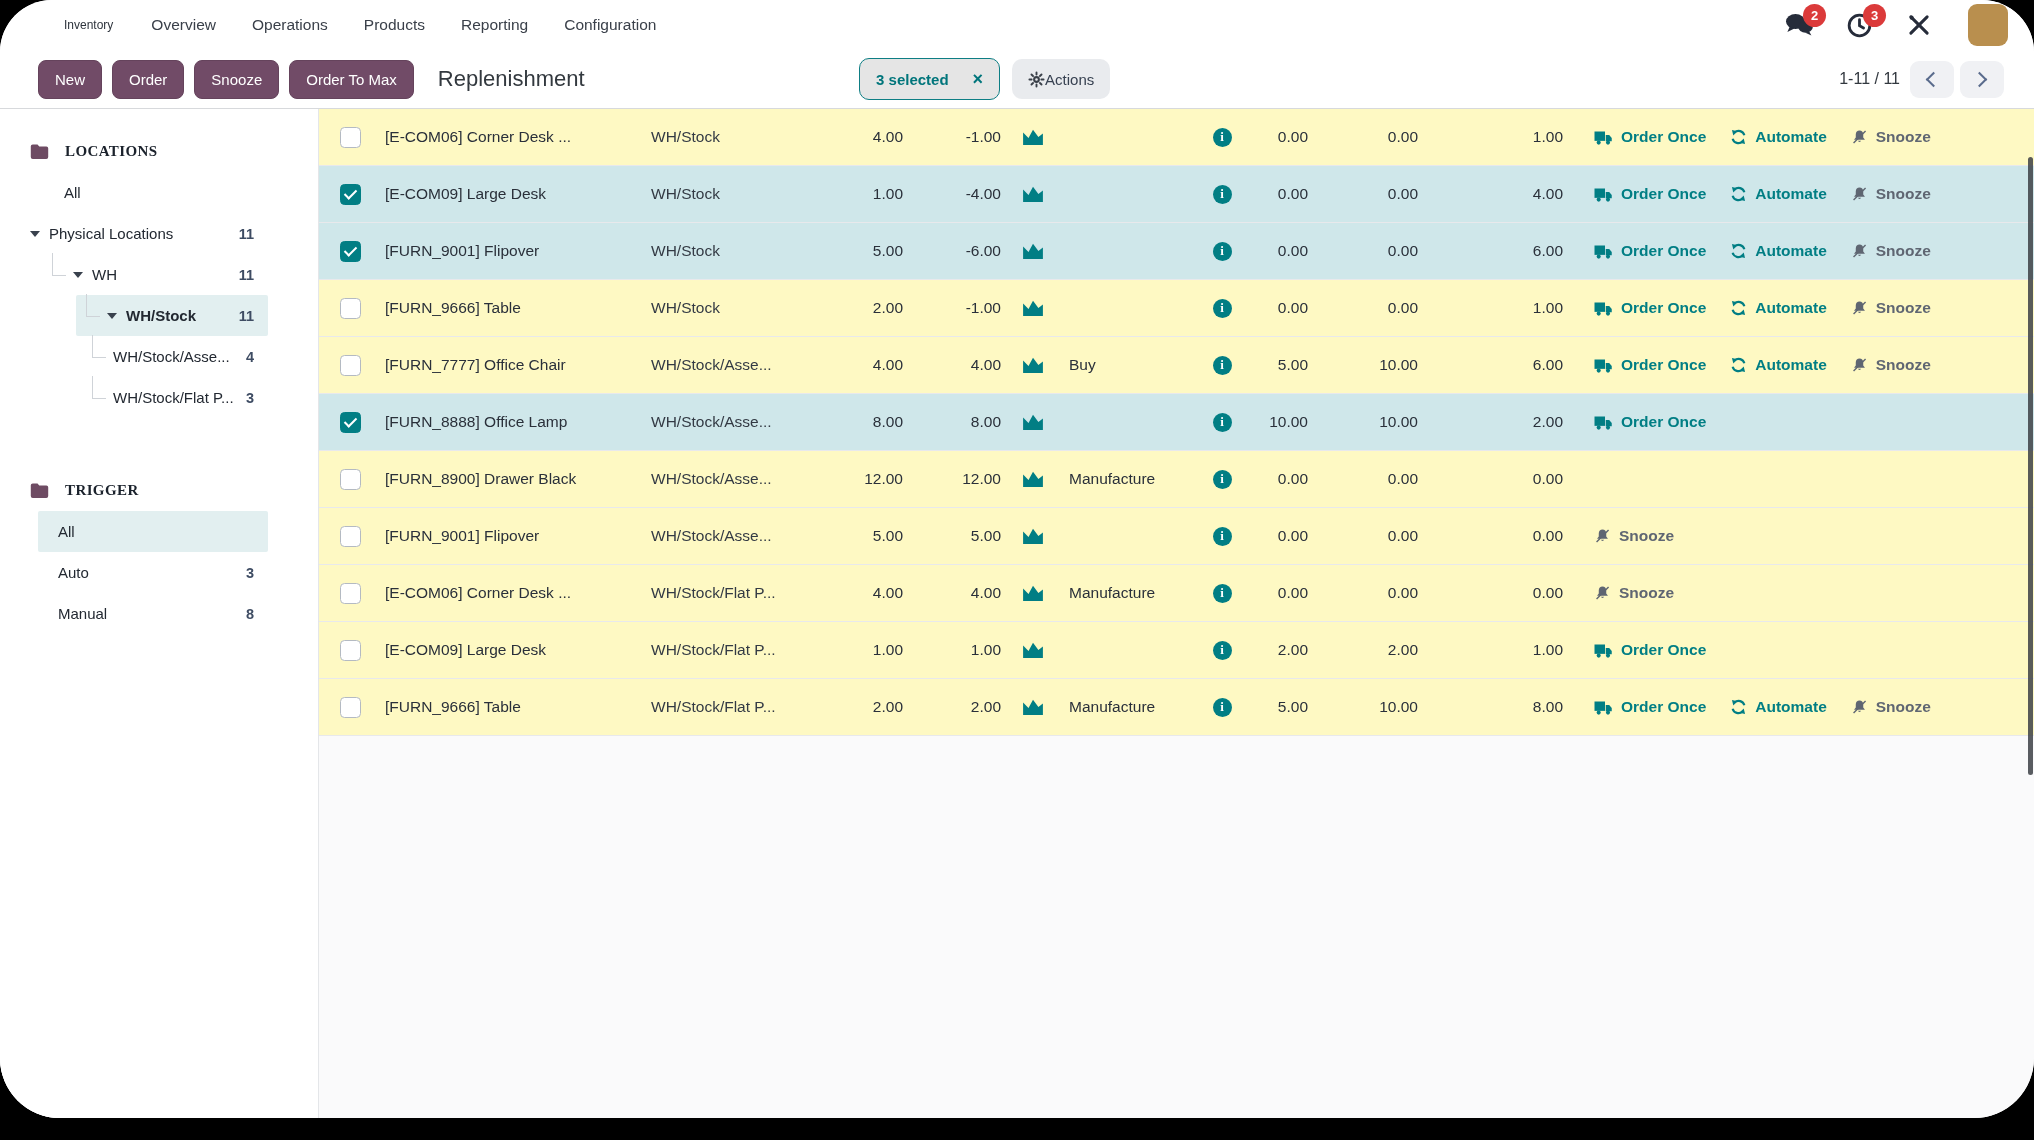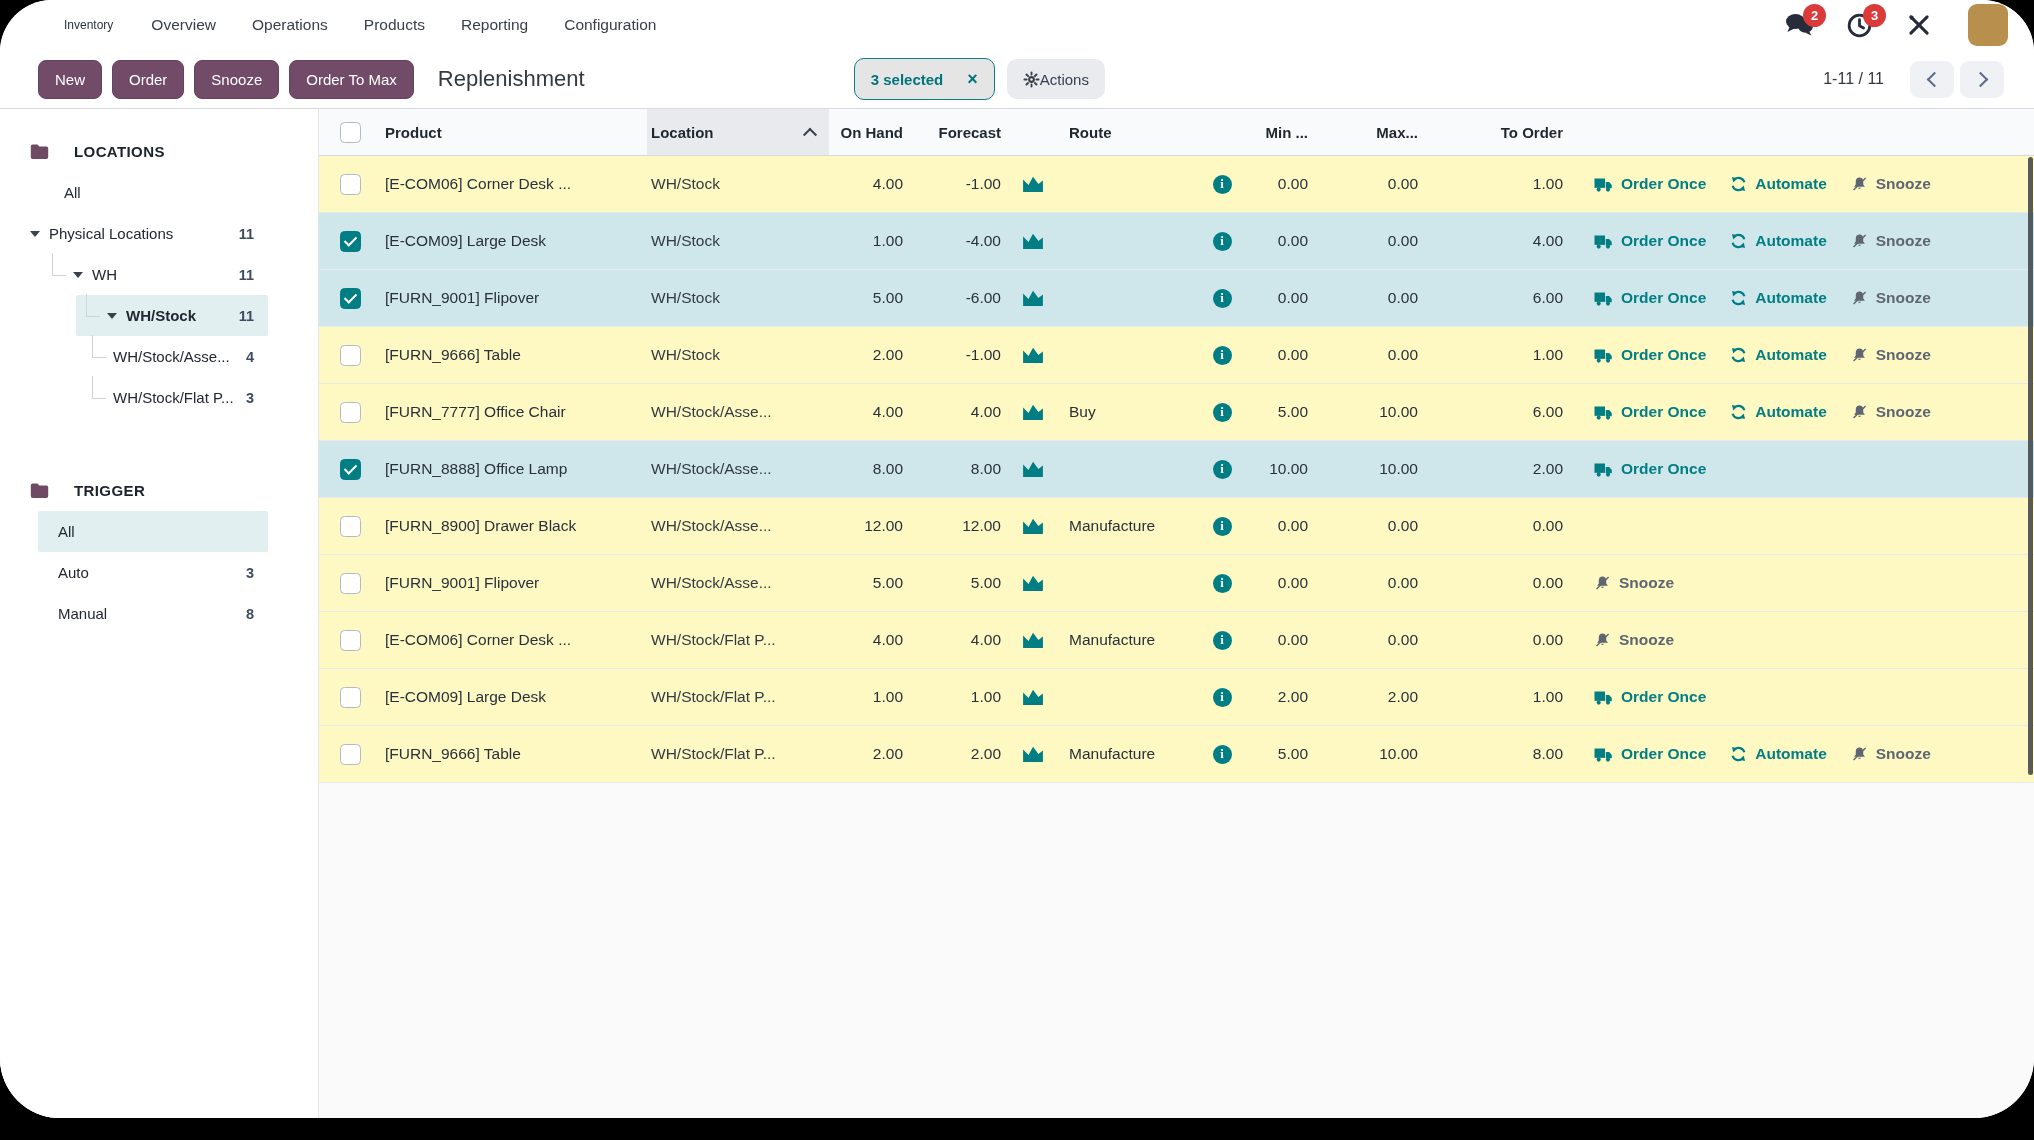--- a/index.html
+++ b/index.html
@@ -20,31 +20,31 @@
   .btn-primary{background:#714B67;color:#fff;border:1px solid #65435C;border-radius:8px;height:39px;
     padding:0 16px;font-size:15px;font-weight:500;margin-right:10px;display:flex;align-items:center;cursor:pointer;}
   .cp-title{font-size:22px;color:#33393F;margin-left:14px;white-space:nowrap;}
   .cp-center{display:flex;align-items:center;margin:0 auto;transform:translateX(-60px);}
   .chip{display:flex;align-items:center;gap:24px;border:1.5px solid #0E7E84;background:#e5e5e5;color:#00757B;
     font-size:15px;font-weight:700;border-radius:10px;height:40px;padding:0 16px;cursor:pointer;}
   .chip .x{font-size:18px;font-weight:700;line-height:1;}
   .btn-actions{display:flex;align-items:center;background:#E9EBEE;color:#374151;border-radius:10px;
     height:40px;padding:0 16px;font-size:15px;font-weight:500;margin-left:12px;cursor:pointer;}
   .pager{display:flex;align-items:center;gap:6px;margin-left:auto;}
-  .pager-range{font-size:16px;color:#32383F;margin-right:20px;}
+  .pager-range{font-size:16px;color:#32383F;margin-right:4px;}
   .pager-btn{width:44px;height:37px;background:#F0F1F4;border-radius:9px;display:flex;align-items:center;
     justify-content:center;cursor:pointer;}
   .chev{display:inline-block;width:9px;height:9px;border:solid #5A6B8C;border-width:0 2.6px 2.6px 0;}
   .chev.left{transform:rotate(135deg);margin-left:4px;}
   .chev.right{transform:rotate(-45deg);margin-right:4px;}
   
   .content{display:flex;border-top:1px solid #D7D9DC;height:1010px;background:#FAFAFB;}
   .sidebar{width:318px;min-width:318px;background:#fff;border-right:1px solid #E4E6E9;padding-top:10px;}
   .side-section{margin-top:14px;}
-  .side-header{display:flex;align-items:center;gap:25px;padding:10px 0 12px 30px;}
+  .side-header{display:flex;align-items:center;gap:16px;padding:10px 0 12px 30px;font-family:Liberation Serif, serif;}
   .side-header .lbl{font-size:15px;font-weight:700;color:#1B222C;letter-spacing:.4px;}
   .side-row{display:flex;align-items:center;height:41px;margin-right:50px;font-size:15px;color:#222831;cursor:pointer;}
   .side-row .cnt{margin-left:auto;padding-right:14px;font-weight:600;color:#3E4C63;font-size:14.5px;}
   .side-row.selected{background:#E2EFF0;border-radius:2px;}
   .side-row.bold{font-weight:700;}
   .caret{width:0;height:0;border-left:5.5px solid transparent;border-right:5.5px solid transparent;
     border-top:6.5px solid #39414D;margin-right:9px;flex:none;}
   .conn{width:13px;height:22px;border-left:1px solid #CFD3D8;border-bottom:1px solid #CFD3D8;
     margin:-20px 7px 0 0;flex:none;}
   .ml-all{padding-left:64px;} .ml-phys{padding-left:30px;} .ml-wh{padding-left:52px;}
@@ -207,39 +207,20 @@
             </div>
             <div class="side-row ml-trig">
               <span class="side-label">Manual</span>
               <span class="cnt">8</span>
             </div>
           </div>
       </div>
     </div>
 
     <div class="main">
-      <div class="thead">
-        <div class="hc c-check">
-            <span class="cb"></span>
-          </div>
-        <div class="hc c-prod">Product</div>
-        <div class="hc sorted">
-          <span style="padding-left:4px;">Location</span>
-          <span class="sort-caret"></span>
-        </div>
-        <div class="hc right c-num">On Hand</div>
-        <div class="hc right c-num">Forecast</div>
-        <div class="hc"></div>
-        <div class="hc c-route">Route</div>
-        <div class="hc"></div>
-        <div class="hc right c-num">Min ...</div>
-        <div class="hc right c-num">Max...</div>
-        <div class="hc right c-num">To Order</div>
-        <div class="hc"></div>
-      </div>
       <div id="tbody">
           <div class="trow">
             <div class="c-check">
               <span class="cb"></span>
             </div>
             <div class="cell c-prod">[E-COM06] Corner Desk ...</div>
             <div class="cell c-loc">WH/Stock</div>
             <div class="cell c-num">4.00</div>
             <div class="cell c-num">-1.00</div>
             <div class="c-icon">

